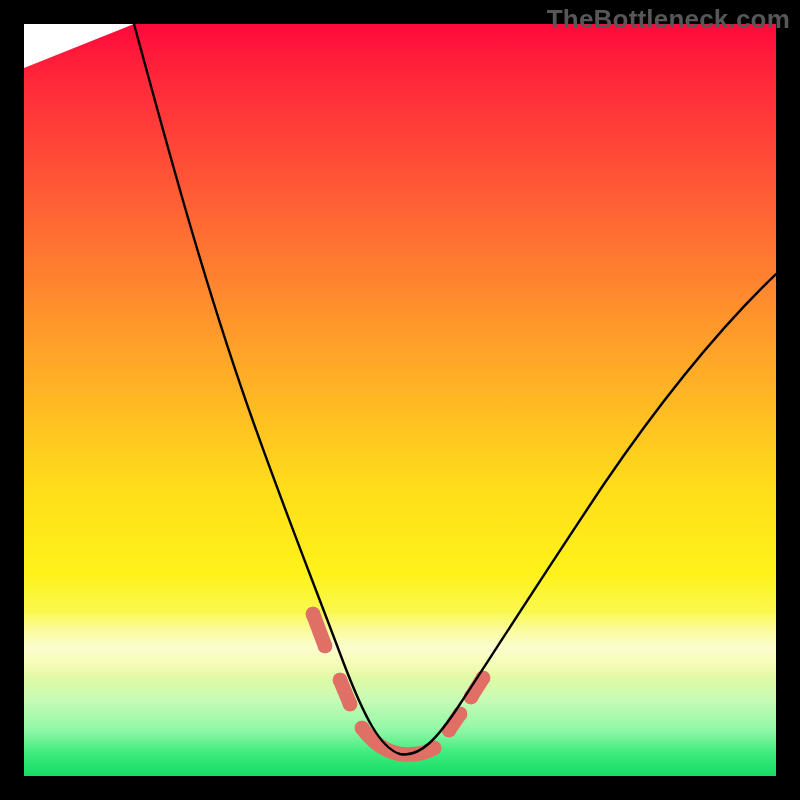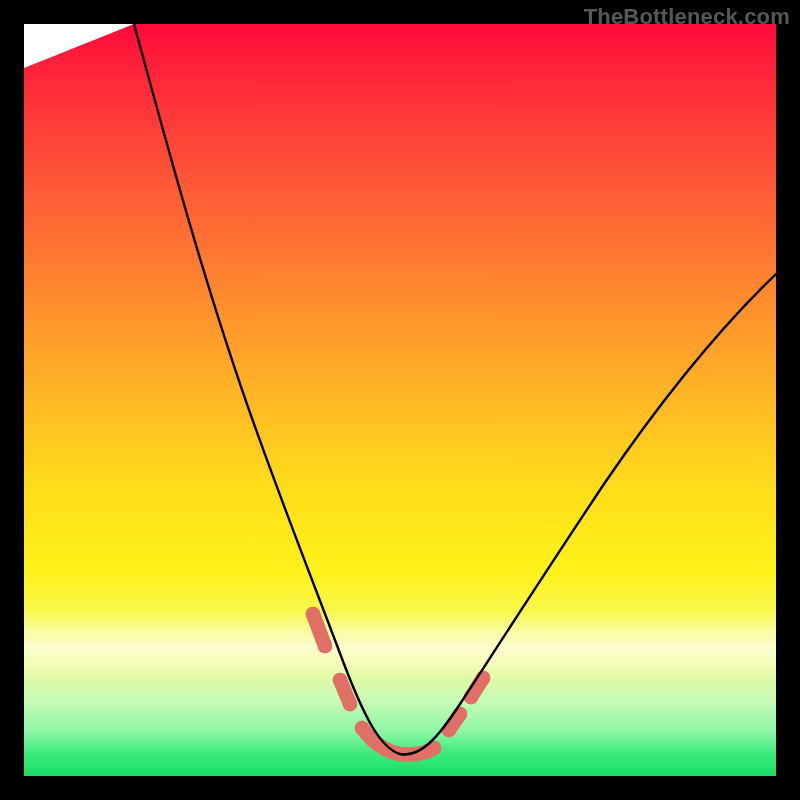--- a/index.html
+++ b/index.html
@@ -72,21 +72,21 @@
     left: 0;
     width: 0;
     height: 0;
     border-top: 44px solid #fff;
     border-right: 110px solid transparent;
   }
   .watermark {
     position: absolute;
     top: 4px;
     right: 10px;
-    font-size: 22px;
+    font-size: 26px;
     font-weight: 600;
     color: #575757;
     letter-spacing: 0.2px;
     user-select: none;
   }
   svg.curve {
     position: absolute;
     inset: 0;
     width: 100%;
     height: 100%;

